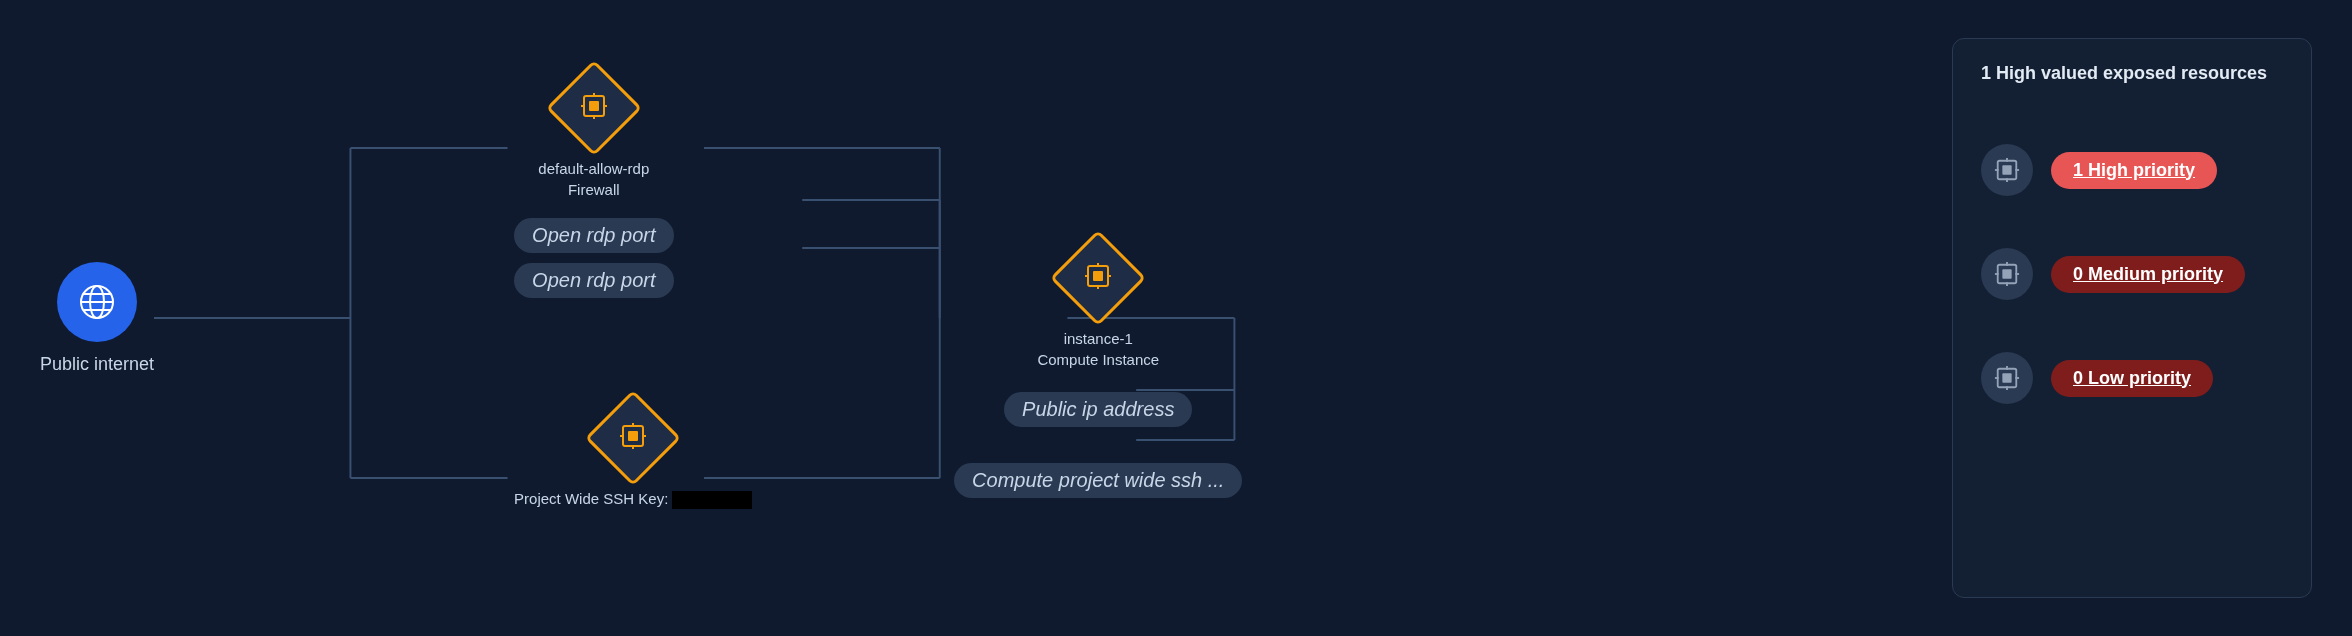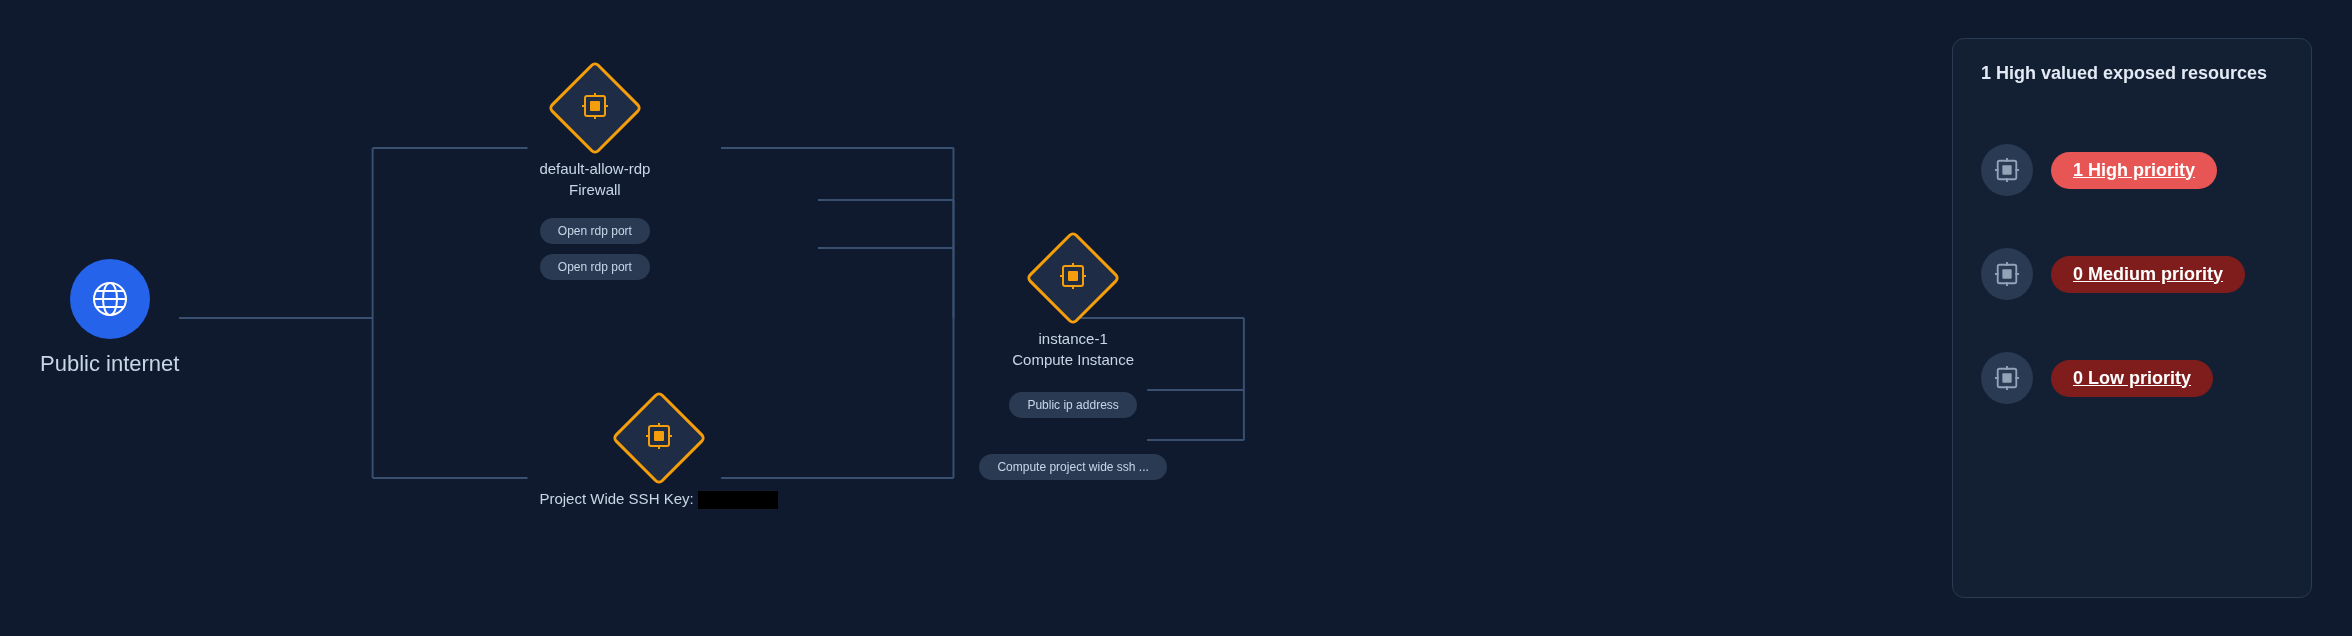--- a/index.html
+++ b/index.html
@@ -42,21 +42,21 @@
       align-items: center;
       justify-content: center;
     }
 
     .circle-node svg {
       width: 40px;
       height: 40px;
     }
 
     .node-label {
-      font-size: 22px;
+      font-size: 18px;
       color: #c8d6e8;
       text-align: center;
       white-space: nowrap;
     }
 
     
     .flow-area {
       flex: 1;
       height: 100%;
       position: relative;
@@ -114,23 +114,24 @@
       color: #c8d6e8;
       text-align: center;
       line-height: 1.4;
     }
 
     
     .tag-pill {
       background: #2a3a52;
       border-radius: 20px;
       padding: 6px 18px;
-      font-size: 12px;
+      font-size: 20px;
       color: #c8d6e8;
       white-space: nowrap;
+      font-style: italic;
     }
 
     .tags-column {
       display: flex;
       flex-direction: column;
       gap: 10px;
       align-items: center;
     }
 
     

